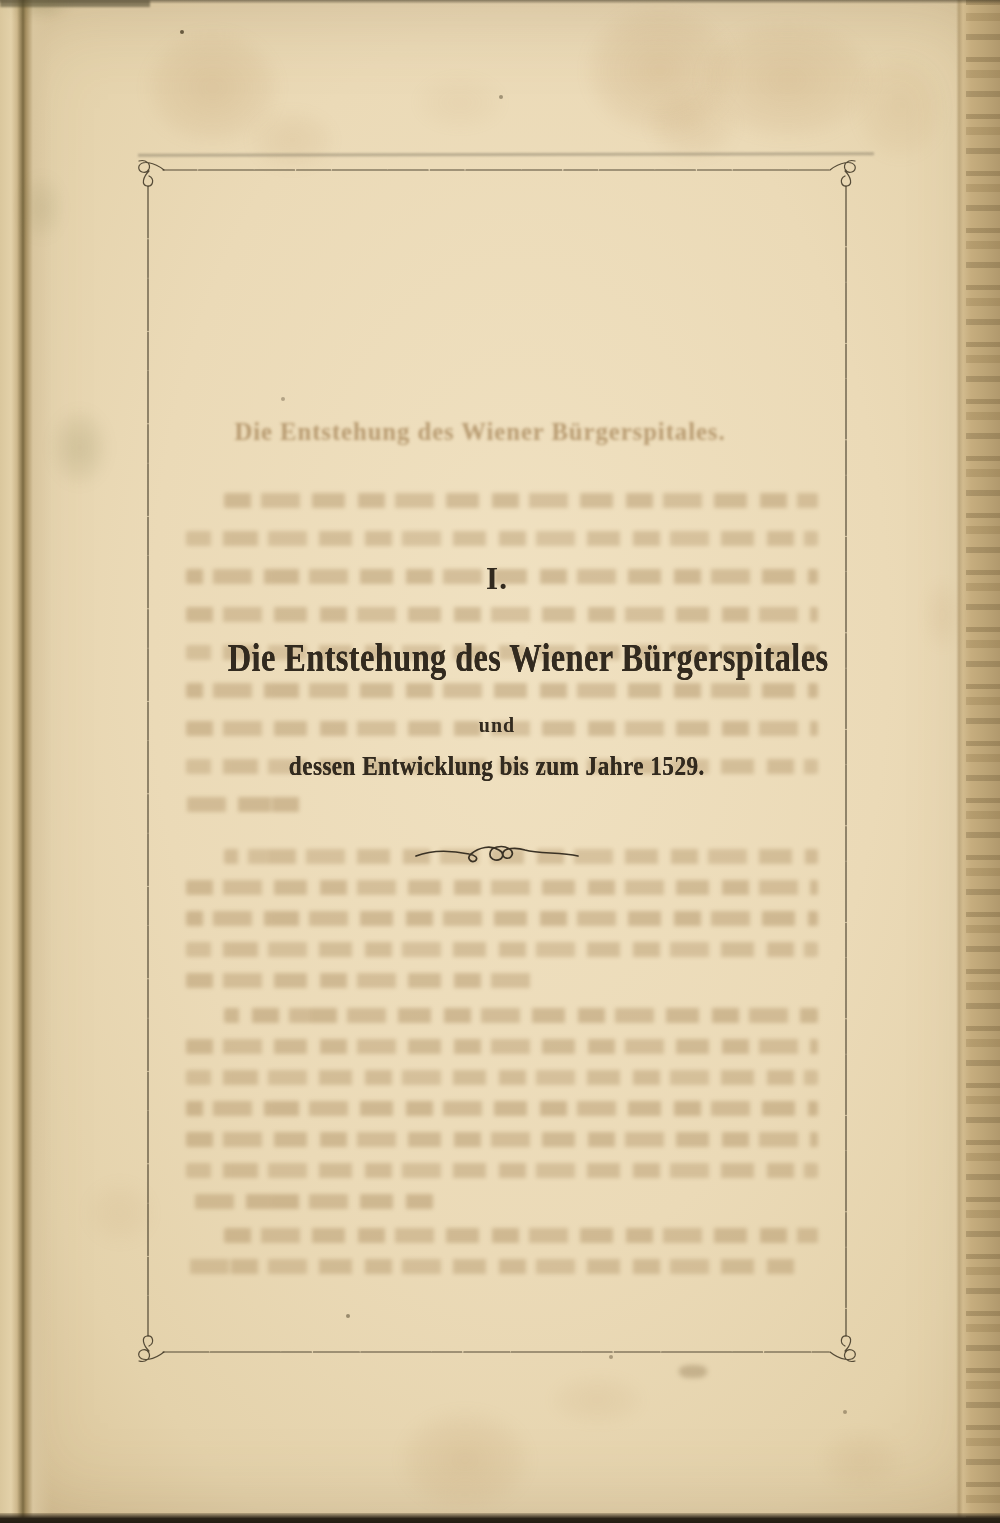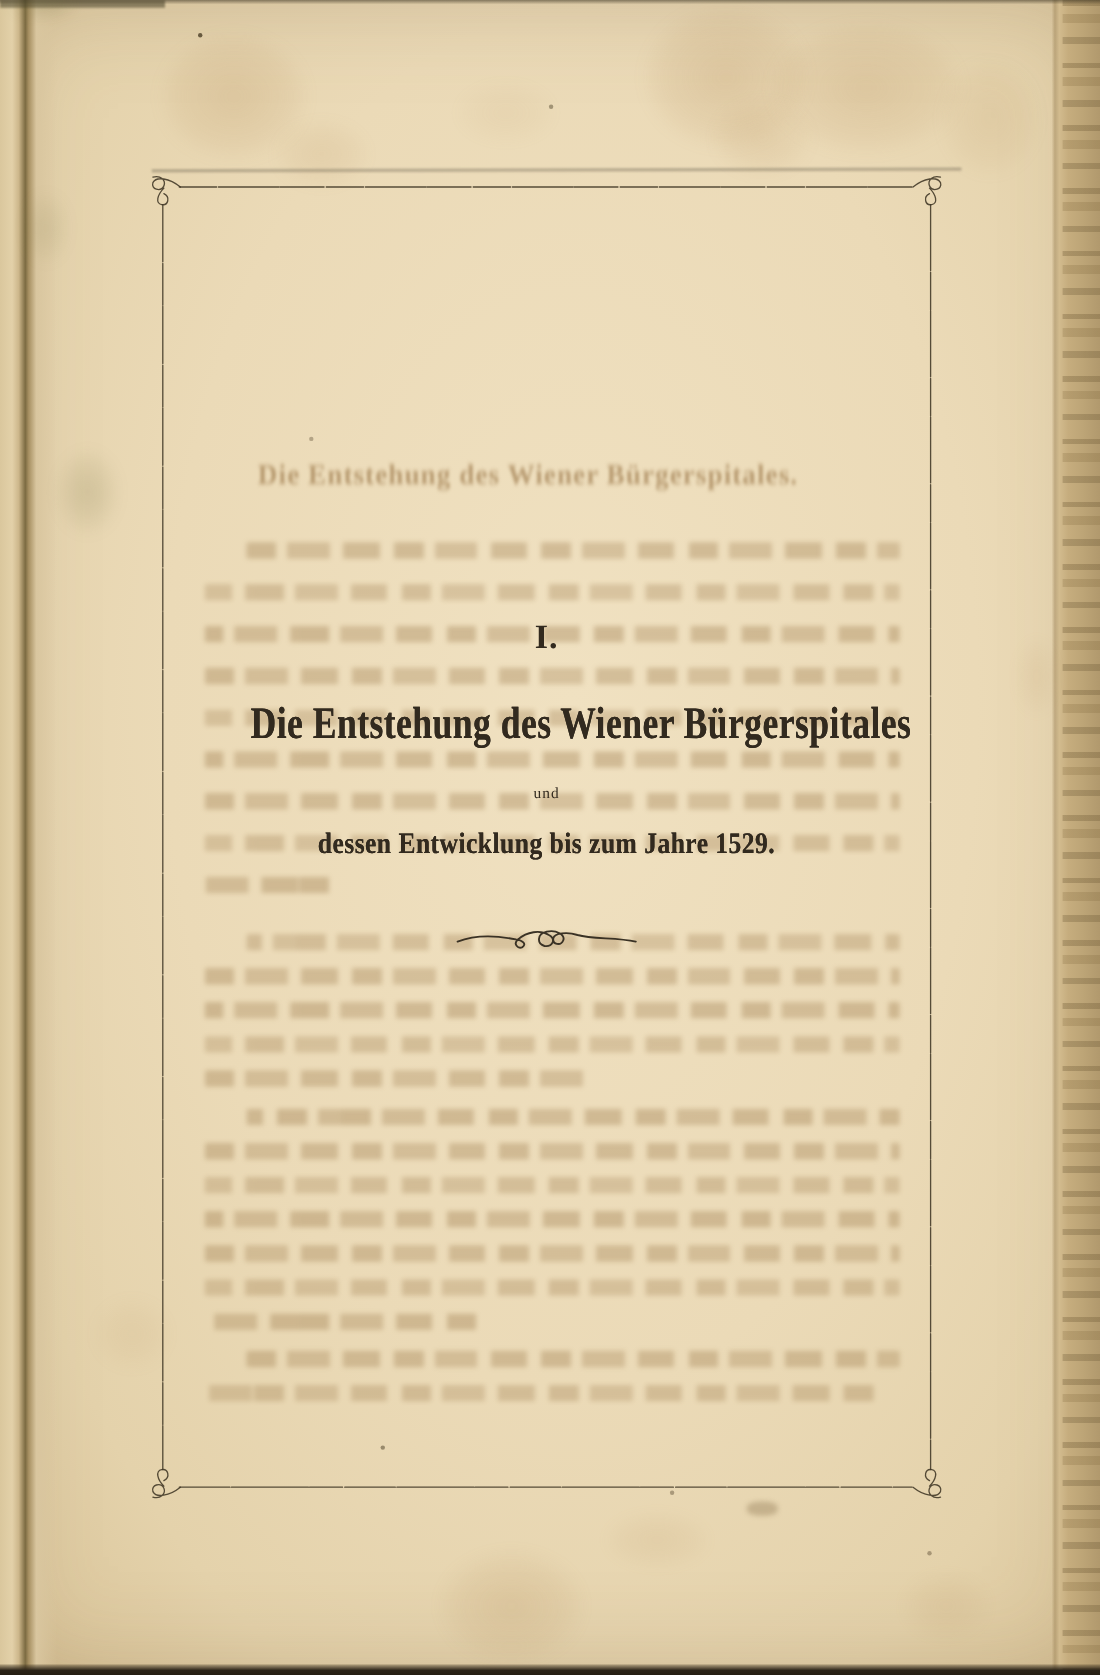--- a/index.html
+++ b/index.html
@@ -37,21 +37,21 @@
     background-image:repeating-linear-gradient(90deg, rgba(146,110,62,.60) 0 27px, rgba(146,110,62,0) 27px 37px, rgba(146,110,62,.52) 37px 76px, rgba(146,110,62,0) 76px 88px, rgba(146,110,62,.58) 88px 121px, rgba(146,110,62,0) 121px 134px);}
   .bl.v2{background-position-x:45px;opacity:.47;}
   .bl.v3{background-position-x:86px;opacity:.55;}
   
   .frame-svg{position:absolute;inset:0;z-index:3;}
   
   .print{position:absolute;left:148px;width:698px;top:0;z-index:4;text-align:center;color:#322a1f;}
   .chapter-number{position:absolute;left:0;width:100%;top:561px;font-size:31px;font-weight:bold;letter-spacing:1px;}
   .main-title{position:absolute;left:0;width:100%;top:633px;font-size:41px;font-weight:bold;white-space:nowrap;}
   .main-title .fit{display:inline-block;transform:scaleX(.79);transform-origin:center;letter-spacing:.5px;text-shadow:0 0 .6px #322a1f;}
-  .connector{position:absolute;left:0;width:100%;top:714px;font-size:14px;font-weight:normal;letter-spacing:1px;}
+  .connector{position:absolute;left:0;width:100%;top:714px;font-size:20px;font-weight:bold;letter-spacing:1px;}
   .subtitle{position:absolute;left:0;width:100%;top:751px;font-size:27px;font-weight:bold;white-space:nowrap;}
   .subtitle .fit{display:inline-block;transform:scaleX(.86);transform-origin:center;letter-spacing:.5px;text-shadow:0 0 .5px #322a1f;}
   .flourish{position:absolute;left:0;width:100%;top:840px;height:30px;}
 </style>
 </head>
 <body>
 
 <div class="scan">
 
   <div class="gutter"></div>

